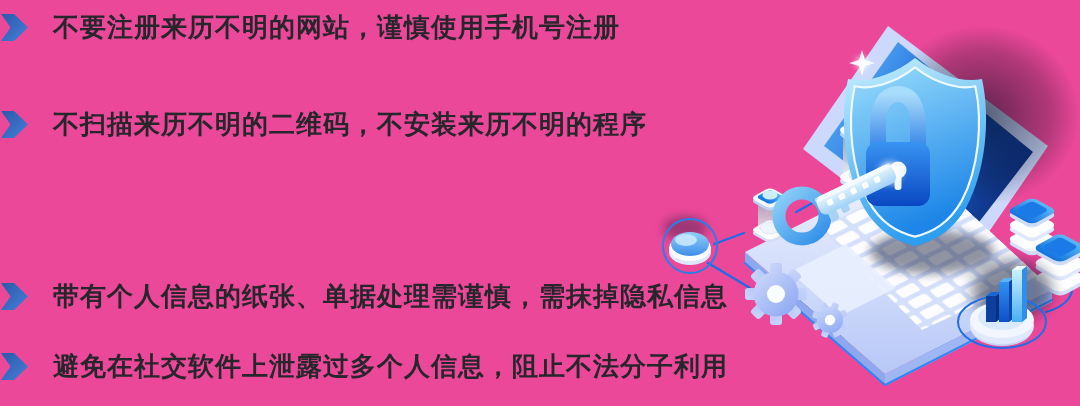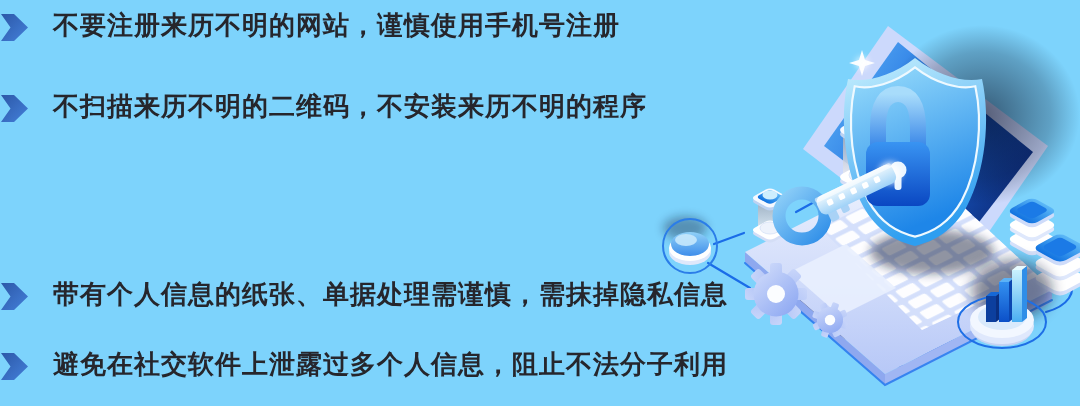--- a/index.html
+++ b/index.html
@@ -1,18 +1,18 @@
 <!DOCTYPE html>
 <html><head>
 <meta charset="utf-8">
 <style>
   html,body{margin:0;padding:0;background:#ffffff;}
   #stage{
-    position:relative;width:1080px;height:406px;background:#7dd3fc;
-    overflow:hidden;font-family:Liberation Mono, monospace;
+    position:relative;width:1080px;height:406px;background:#ec4899;
+    overflow:hidden;font-family:Liberation Sans, sans-serif;
   }
   .tip{position:absolute;left:0;display:flex;align-items:flex-start;}
   .chev{flex:0 0 auto;width:27px;height:27px;margin-left:1px;margin-top:1px;}
   .tip-text{
     margin-left:25px;font-size:26px;font-weight:700;color:#26262c;
     letter-spacing:1px;line-height:29px;white-space:nowrap;
   }
   #illu{position:absolute;left:650px;top:0;width:430px;height:406px;}
 </style>
 </head>
@@ -117,21 +117,21 @@
       <polygon id="chevP" points="0,0 13,0 27,13.5 13,27 0,27 9.5,13.5"></polygon>
     </defs>
   </svg>
 
   <div class="tip" style="top:13px">
     <svg class="chev" viewBox="0 0 27 27">
         <use href="#chevP" fill="url(#chevG)"></use>
       </svg>
     <span class="tip-text">不要注册来历不明的网站，谨慎使用手机号注册</span>
   </div>
-  <div class="tip" style="top:94px">
+  <div class="tip" style="top:110px">
     <svg class="chev" viewBox="0 0 27 27">
         <use href="#chevP" fill="url(#chevG)"></use>
       </svg>
     <span class="tip-text">不扫描来历不明的二维码，不安装来历不明的程序</span>
   </div>
   <div class="tip" style="top:352px">
     <svg class="chev" viewBox="0 0 27 27">
         <use href="#chevP" fill="url(#chevG)"></use>
       </svg>
     <span class="tip-text">避免在社交软件上泄露过多个人信息，阻止不法分子利用</span>

